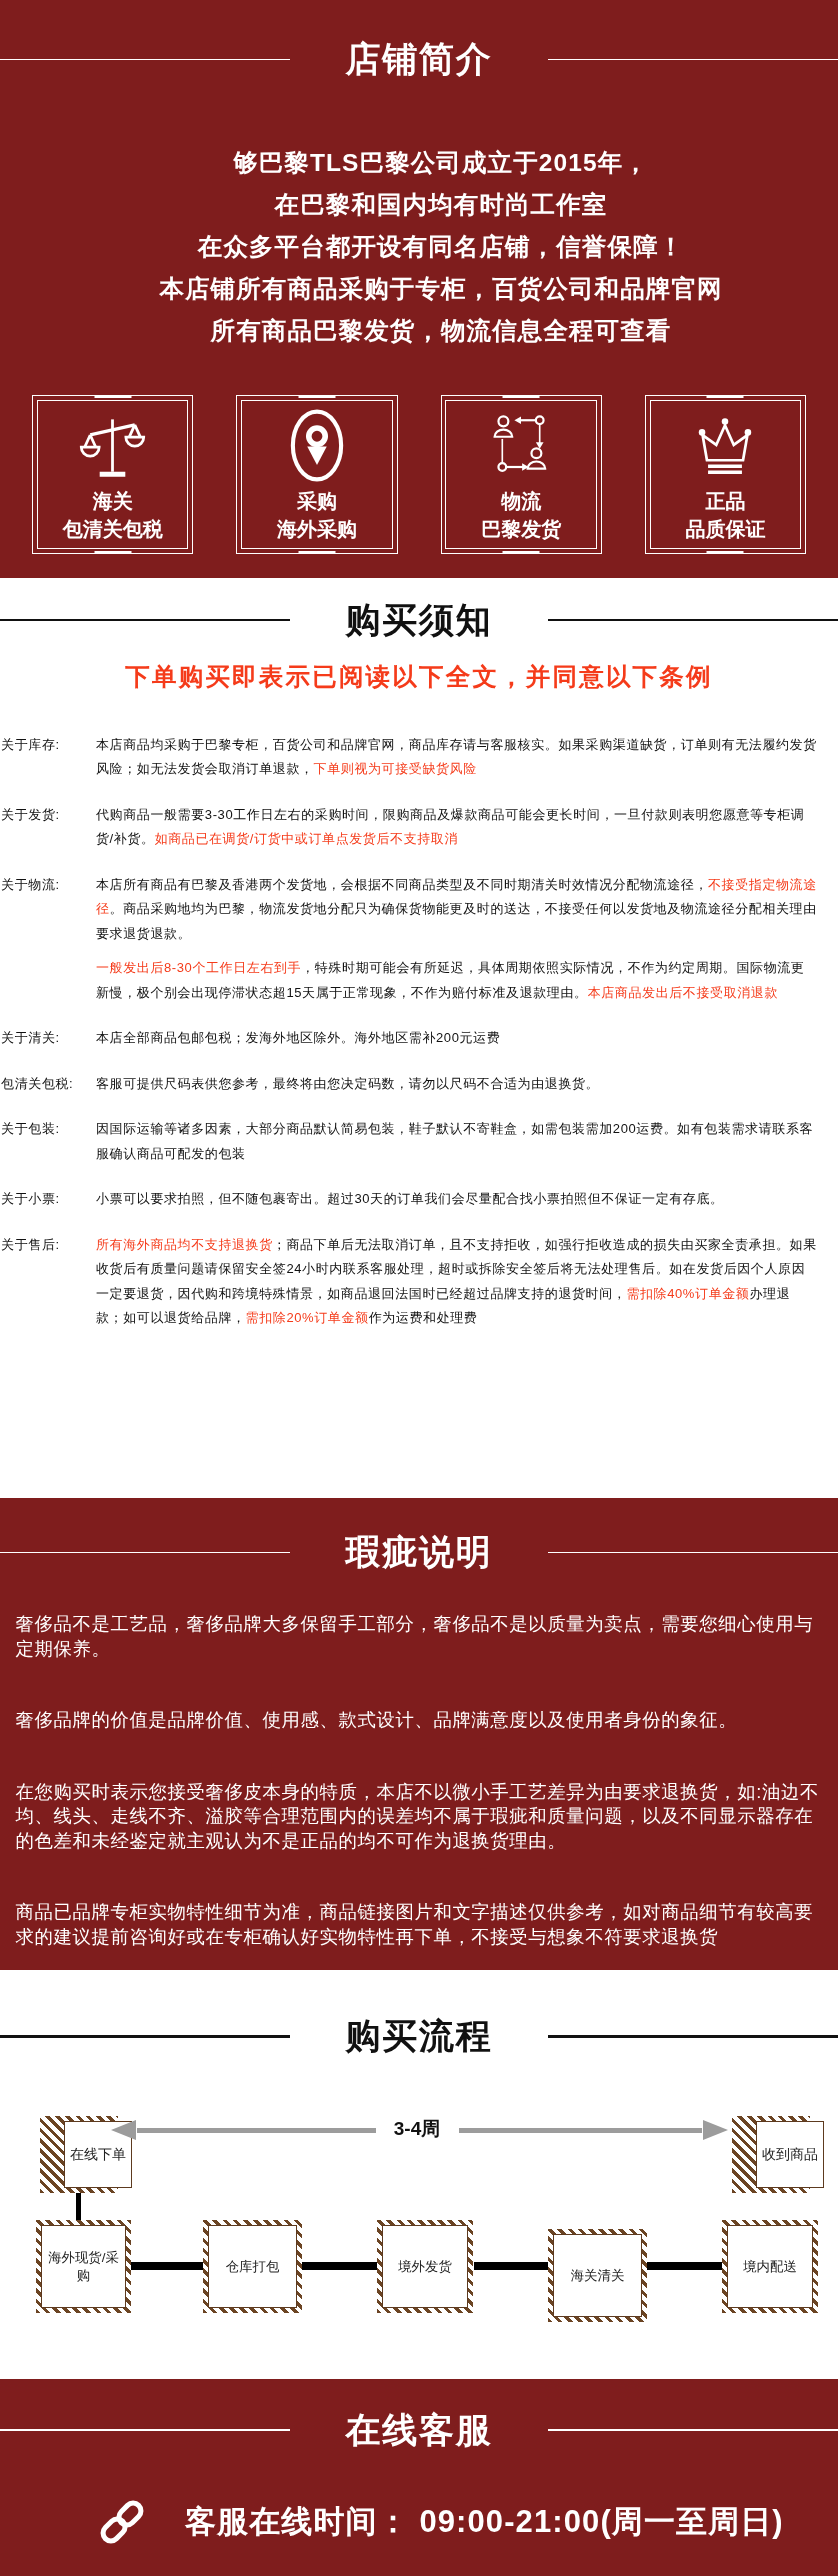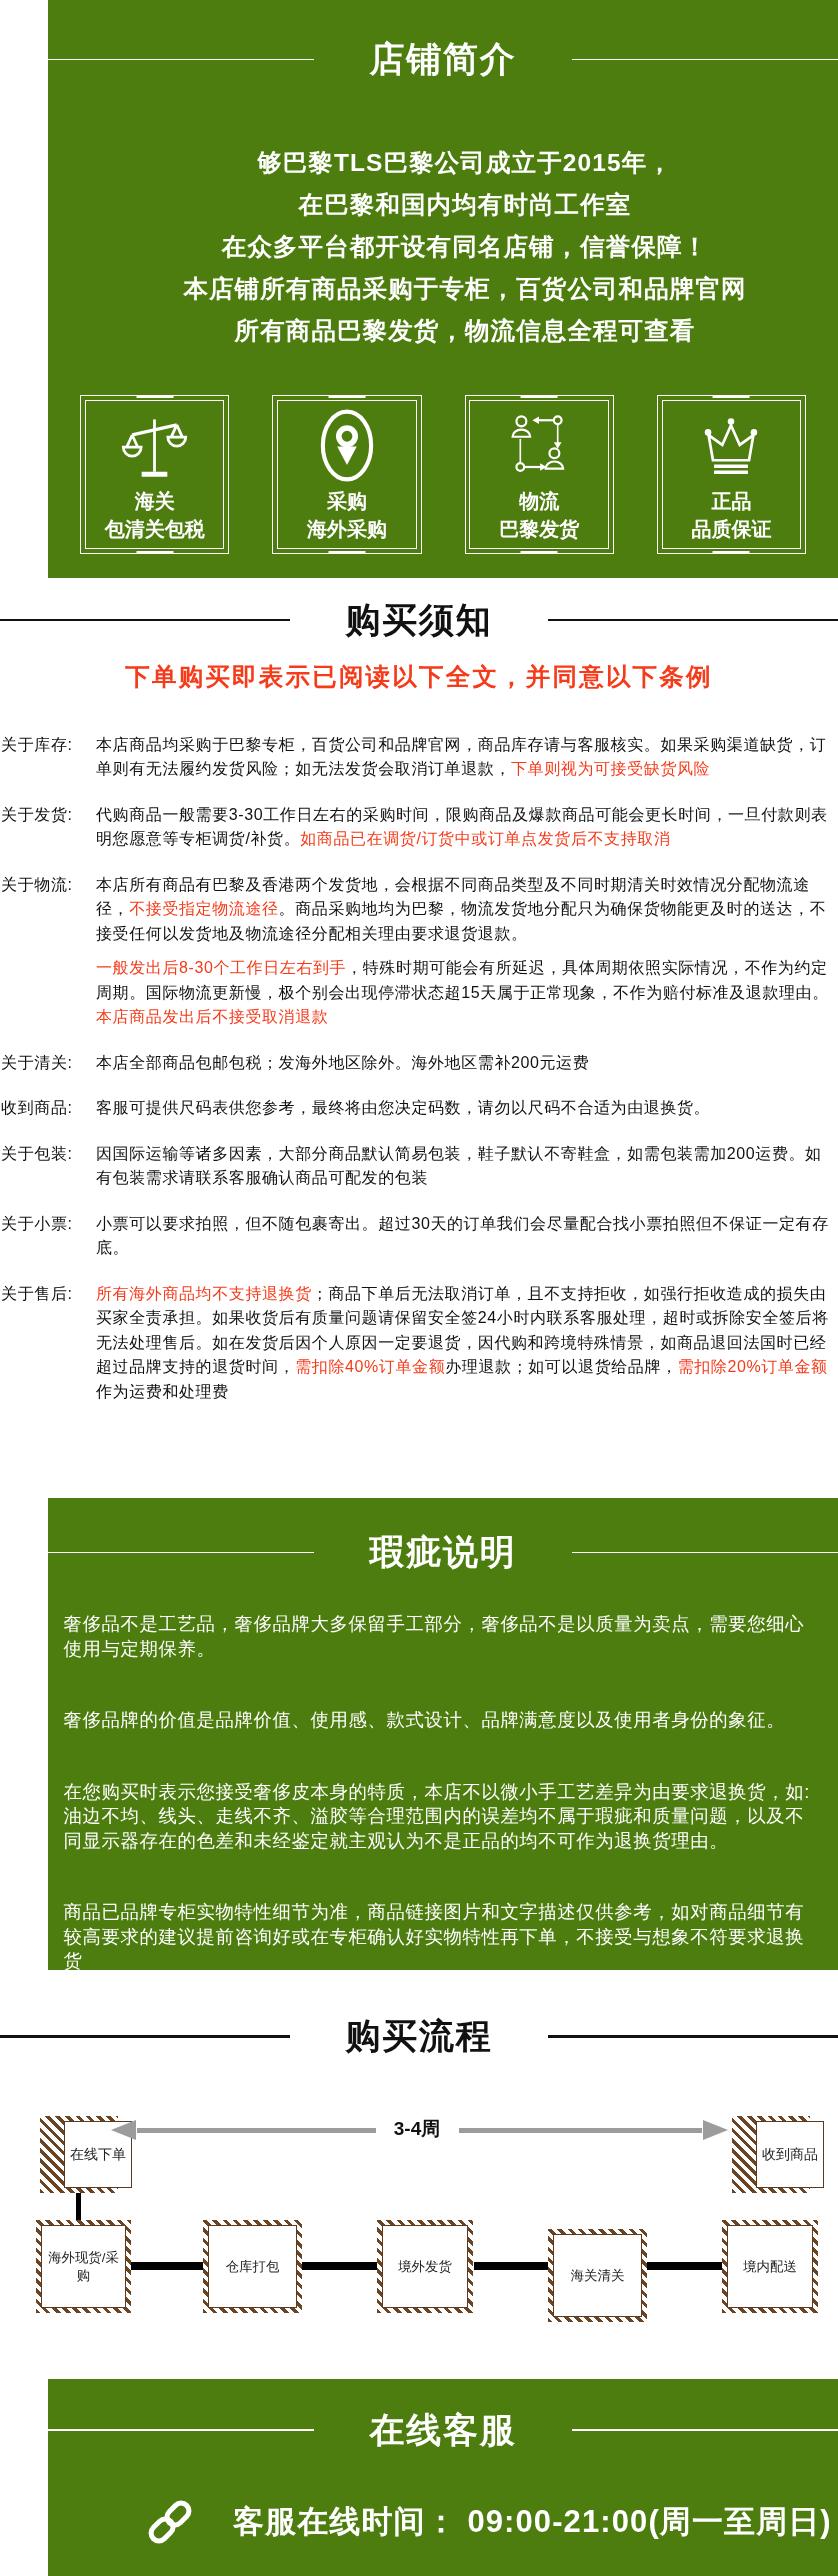--- a/index.html
+++ b/index.html
@@ -1,20 +1,20 @@
 <!DOCTYPE html>
 <html lang="zh" style="font-size:9px"><head>
 <meta charset="utf-8">
 <style>
   * { box-sizing: border-box; }
   html,body { margin:0; padding:0; background:#fff; }
   body { width:838px; font-family:"Liberation Sans","DejaVu Sans",sans-serif; }
   .page { width:838px; height:2576px; overflow:hidden; }
   section { overflow:hidden; position:relative; }
-  .sec-black { background:#4d7c0f; color:#fff;margin-left:48px; }
+  .sec-black { background:#7f1d1d; color:#fff; }
   .sec-white { background:#fff; color:#111; }
 
   
   #s1 { height:578px; padding-top:33px; }
   #s2 { height:920px; padding-top:15.6px;border-radius:32px; }
   #s3 { height:472px;  padding-top:28px; }
   #s4 { height:409px;  padding-top:40px; }
   #s5 { height:198px;  padding-top:24.5px; }
 
   
@@ -31,21 +31,21 @@
   .card { flex:1; height:159px; border:1.1px solid #fff; position:relative; }
   .card .inframe { position:absolute; inset:3.9px; border:0.6px solid #fff; pointer-events:none; }
   .card::before, .card::after { content:""; position:absolute; left:50%; transform:translateX(-50%); width:37px; height:2.8px; background:#fff; }
   .card::before { top:-1.1px; } .card::after { bottom:-1.1px; }
   .card-icon { height:83px; margin-top:7.8px; display:flex; align-items:center; justify-content:center; }
   .card-label p { margin:0; text-align:center; font-size:20px; font-weight:bold; line-height:28px; }
 
   
   .subtitle { text-align:center; font-size:24.5px; font-weight:bold; letter-spacing:2.2px; margin:13.4px 0 0; color:#f53b1a; }
   .notices { margin-top:40px; }
-  .notice-item { position:relative; padding-left:96px; padding-right:3px; font-size:16px; line-height:24.5px; letter-spacing:0.6px; margin-bottom:21px; }
+  .notice-item { position:relative; padding-left:96px; padding-right:21px; font-size:13px; line-height:24.5px; letter-spacing:0.6px; margin-bottom:21px; }
   .notice-item .nlabel { position:absolute; left:1.1px; top:0; }
   .notice-item.cont { margin-top:-11px; }
   .red { color:#f53b1a; }
 
   
   .dparas { margin-top:33px; }
   .dpara { font-size:18.4px; line-height:24.5px; letter-spacing:0.6px; margin:0 15.6px 47px; }
 
   
   .flow { position:relative; margin-top:53px; height:206px; }
@@ -190,21 +190,21 @@
       </div>
       <div class="notice-item cont">
         <span class="nlabel"></span>
         <span class="ncontent"><span class="red">一般发出后8-30个工作日左右到手</span><span>，特殊时期可能会有所延迟，具体周期依照实际情况，不作为约定周期。国际物流更新慢，极个别会出现停滞状态超15天属于正常现象，不作为赔付标准及退款理由。</span><span class="red">本店商品发出后不接受取消退款</span></span>
       </div>
       <div class="notice-item">
         <span class="nlabel">关于清关:</span>
         <span class="ncontent"><span>本店全部商品包邮包税；发海外地区除外。海外地区需补200元运费</span></span>
       </div>
       <div class="notice-item">
-        <span class="nlabel">收到商品:</span>
+        <span class="nlabel">包清关包税:</span>
         <span class="ncontent"><span>客服可提供尺码表供您参考，最终将由您决定码数，请勿以尺码不合适为由退换货。</span></span>
       </div>
       <div class="notice-item">
         <span class="nlabel">关于包装:</span>
         <span class="ncontent"><span>因国际运输等诸多因素，大部分商品默认简易包装，鞋子默认不寄鞋盒，如需包装需加200运费。如有包装需求请联系客服确认商品可配发的包装</span></span>
       </div>
       <div class="notice-item">
         <span class="nlabel">关于小票:</span>
         <span class="ncontent"><span>小票可以要求拍照，但不随包裹寄出。超过30天的订单我们会尽量配合找小票拍照但不保证一定有存底。</span></span>
       </div>

